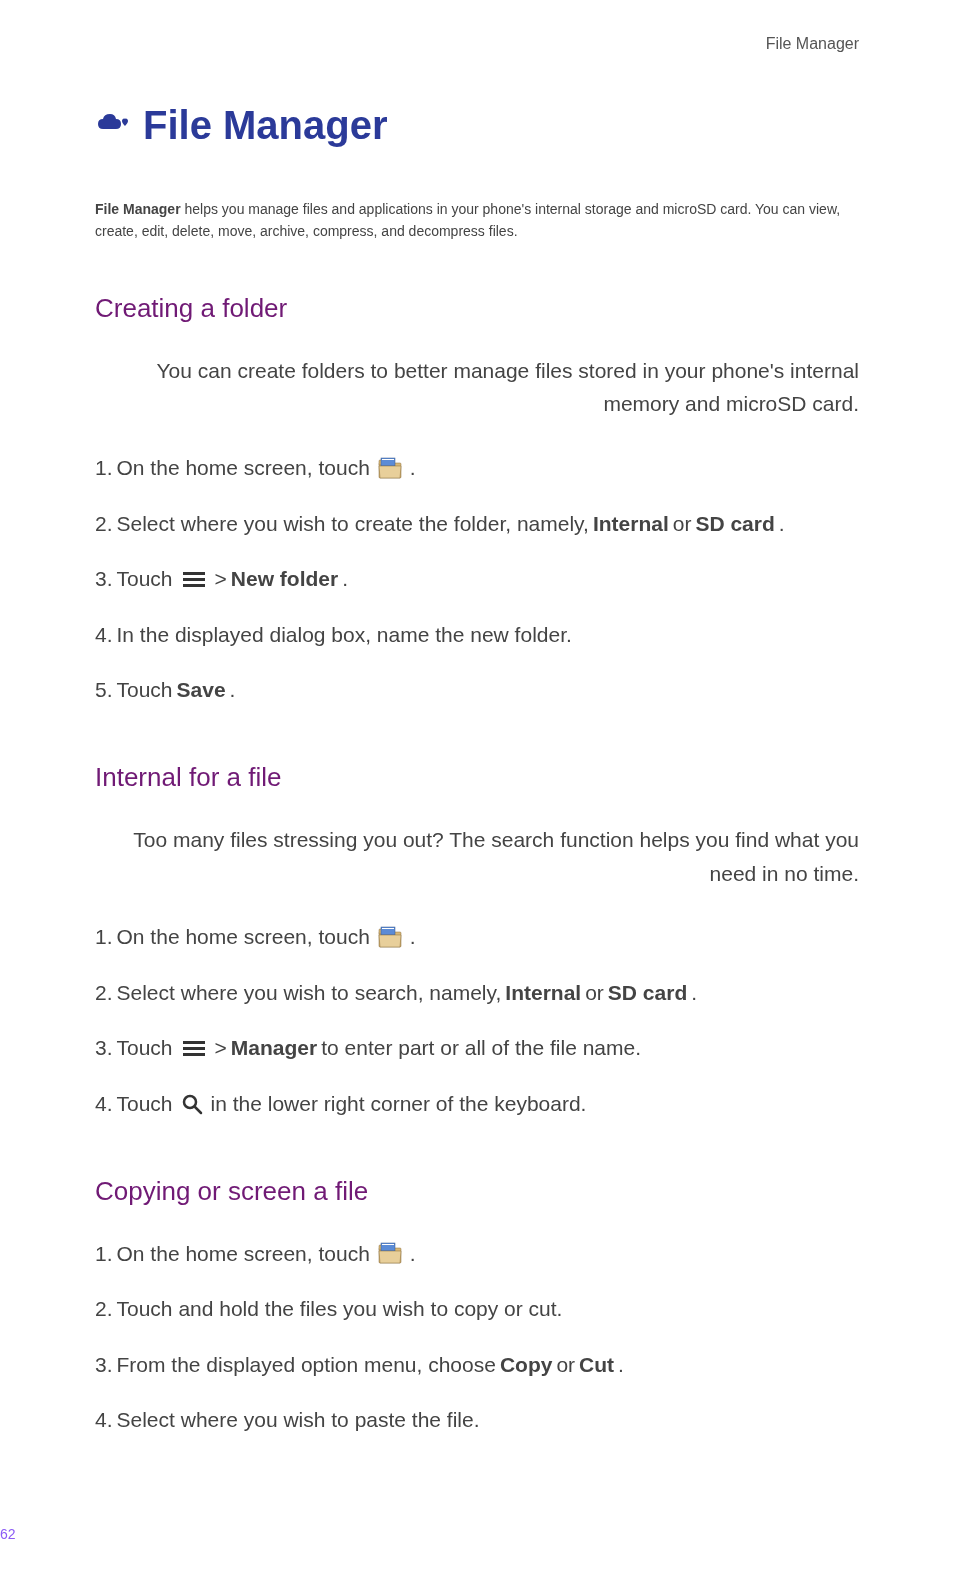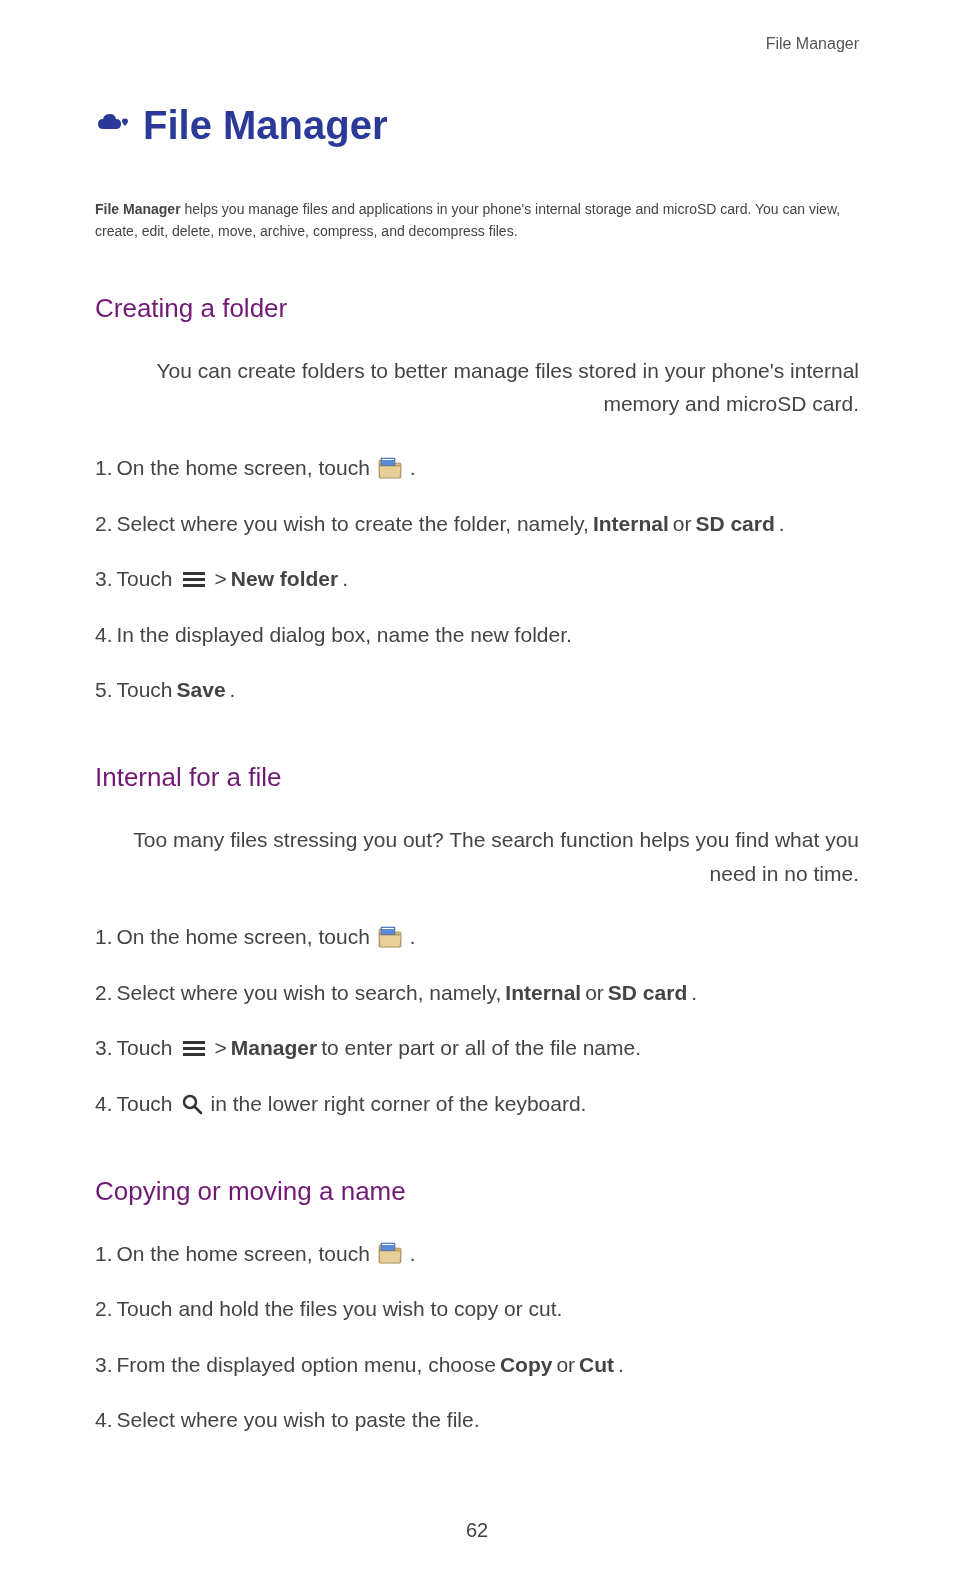--- a/index.html
+++ b/index.html
@@ -79,23 +79,23 @@
     .inline-icon {
       display: inline-flex;
       vertical-align: middle;
       margin: 0 4px;
     }
     .page-number {
       position: absolute;
       bottom: 35px;
       left: 0;
       right: 0;
-      text-align: center;
-      font-size: 20px;
-      color: #404040;
+      text-align: left;
+      font-size: 14px;
+      color: #8b5cf6;
     }
   </style>
 </head>
 <body>
 
 <div class="page">
   <div class="header-label">File Manager</div>
 
   <div class="title-row">
     <span class="title-icon">
@@ -225,21 +225,21 @@
               <svg width="22" height="22" viewBox="0 0 22 22">
                 <circle cx="9" cy="9" r="6" fill="none" stroke="#333333" stroke-width="2.5"></circle>
                 <line x1="14" y1="14" x2="20" y2="20" stroke="#333333" stroke-width="2.5" stroke-linecap="round"></line>
               </svg>
             </span>
             <span>  in the lower right corner of the keyboard.</span>
           </div>
         </div>
       </div>
       <div class="section">
-        <h2>Copying or moving a name</h2>
+        <h2>Copying or screen a file</h2>
         <div class="step">
           <div class="step-line">
             <span>1. </span>
             <span>On the home screen, touch </span>
             <span class="inline-icon">
               <svg width="24" height="22" viewBox="0 0 24 22">
                 <rect x="1" y="6" width="22" height="15" rx="1" fill="#d9b877" stroke="#8a6d3b" stroke-width="0.5"></rect>
                 <rect x="1" y="3" width="10" height="5" rx="1" fill="#d9b877" stroke="#8a6d3b" stroke-width="0.5"></rect>
                 <rect x="3" y="1" width="14" height="8" fill="#5b8bd6" stroke="#3a5a8a" stroke-width="0.5"></rect>
                 <rect x="4" y="2" width="12" height="1" fill="#ffffff"></rect>

